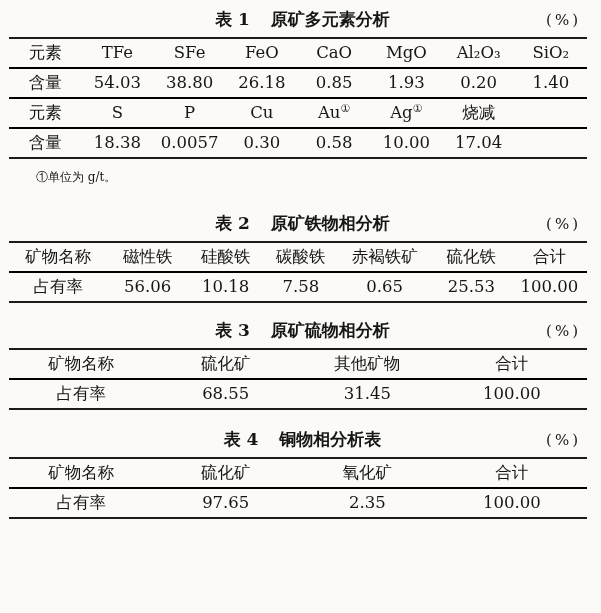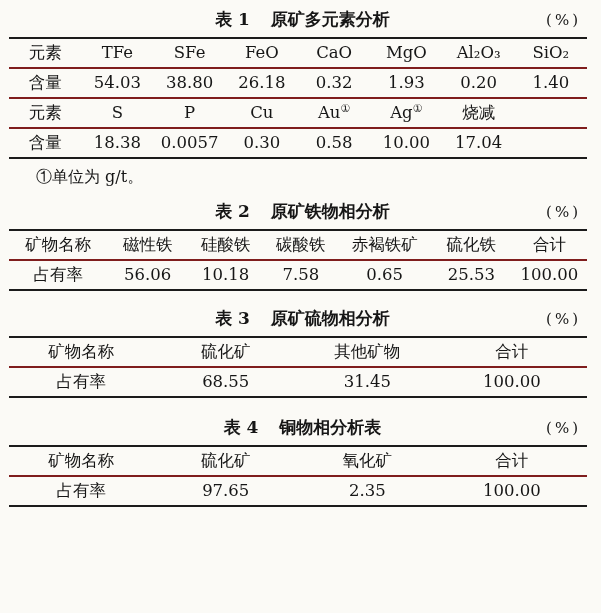--- a/index.html
+++ b/index.html
@@ -37,39 +37,39 @@
     font-size: 15px;
     letter-spacing: 3px;
   }
   table.dtable {
     width: 100%;
     border-collapse: collapse;
     table-layout: fixed;
     border-top: 2.5px solid #1b1b1b;
     border-bottom: 2.5px solid #1b1b1b;
   }
-  .dtable tr { border-bottom: 2px solid #7f1d1d; }
+  .dtable tr { border-bottom: 2px solid #000000; }
   .dtable tr:last-child { border-bottom: none; }
   .dtable td {
     text-align: center;
     font-size: 16.5px;
     line-height: 22px;
     padding: 3px 2px;
     overflow: hidden;
     white-space: nowrap;
   }
   .dtable sup {
     font-size: 11px;
     line-height: 0;
     vertical-align: 6px;
   }
   .footnote {
-    margin: 7px 0 8px 0;
+    margin: 7px 0 20px 0;
     padding-left: 27px;
-    font-size: 16px;
+    font-size: 12px;
     line-height: 22px;
   }
   .mt6  { margin-top: 6px; }
   .mt12 { margin-top: 12px; }
   .mt14 { margin-top: 14px; }
 </style>
 </head>
 <body>
 
 <div class="page">
@@ -100,21 +100,21 @@
             <td>CaO</td>
             <td>MgO</td>
             <td>Al₂O₃</td>
             <td>SiO₂</td>
           </tr>
           <tr>
             <td>含量</td>
             <td>54.03</td>
             <td>38.80</td>
             <td>26.18</td>
-            <td>0.32</td>
+            <td>0.85</td>
             <td>1.93</td>
             <td>0.20</td>
             <td>1.40</td>
           </tr>
           <tr>
             <td>元素</td>
             <td>S</td>
             <td>P</td>
             <td>Cu</td>
             <td><span>Au</span><sup>①</sup></td>

